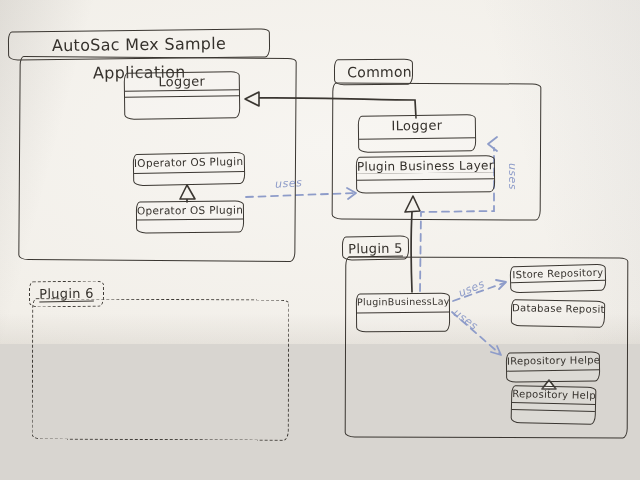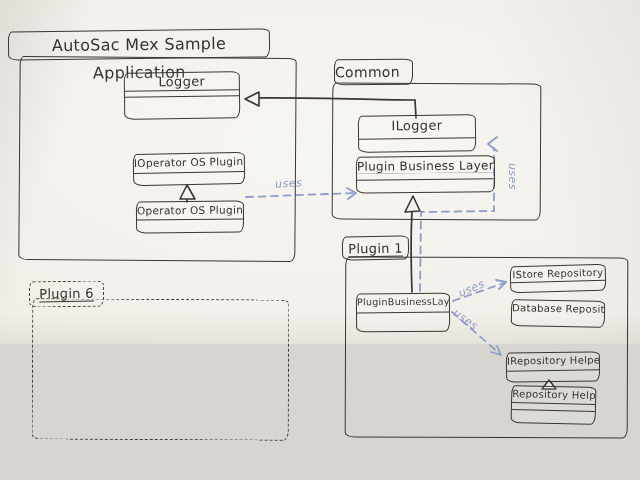--- a/index.html
+++ b/index.html
@@ -38,21 +38,21 @@
 
   
   #box-title{left:8px;top:30px;width:262px;height:29px;transform:rotate(-0.7deg);
     font-size:16px;font-weight:500;text-align:center;line-height:28px;}
   #left-container{left:19px;top:57px;width:277px;height:204px;transform:rotate(0.4deg);border-width:1.5px;}
   #cls-logger{left:124px;top:72px;width:116px;height:47px;transform:rotate(-0.8deg);font-size:13px;}
   #cls-logger .cls-title{padding-top:1px;}
   #cls-ioperator{left:133px;top:153px;width:112px;height:32px;transform:rotate(-1.1deg);font-size:10.5px;}
   #cls-operator{left:136px;top:201px;width:108px;height:32px;transform:rotate(-0.5deg);font-size:10.5px;}
   #pkg-common-label{left:334px;top:59px;width:79px;height:26px;transform:rotate(-0.5deg);
-    font-size:14px;text-align:left;line-height:25px;}
+    font-size:14px;text-align:right;line-height:25px;}
   #common-container{left:332px;top:83px;width:209px;height:137px;transform:rotate(0.3deg);border-width:1.5px;}
   #cls-ilogger{left:358px;top:115px;width:118px;height:37px;transform:rotate(-0.8deg);font-size:13px;}
   #cls-pbl-common{left:356px;top:156px;width:139px;height:37px;transform:rotate(-0.6deg);font-size:12px;}
   #pkg-plugin1-label{left:342px;top:236px;width:67px;height:24px;transform:rotate(-1deg);
     font-size:13px;text-align:center;line-height:23px;}
   #plugin1-container{left:345px;top:257px;width:283px;height:181px;transform:rotate(0.2deg);border-width:1.5px;}
   #cls-pbl-p1{left:356px;top:293px;width:94px;height:39px;transform:rotate(-0.5deg);font-size:9.5px;}
   #cls-istore{left:510px;top:265px;width:96px;height:27px;transform:rotate(-1.6deg);font-size:10px;}
   #cls-database{left:511px;top:300px;width:94px;height:27px;transform:rotate(1deg);font-size:10px;}
   #cls-irep{left:506px;top:352px;width:94px;height:30px;transform:rotate(-0.8deg);font-size:10px;}
@@ -157,21 +157,21 @@
     <div class="cls-title">ILogger</div>
     <div class="sep" style="margin-top:5px;"></div>
   </div>
 
   <div id="cls-pbl-common" class="cls hand">
     <div class="cls-title ul">Plugin Business Layer</div>
     <div class="sep" style="margin-top:6px;"></div>
   </div>
 
   <div id="pkg-plugin1-label" class="pkg hand">
-    <span class="ul">Plugin 1</span>
+    <span class="ul">Plugin 5</span>
   </div>
   <div id="plugin1-container" class="pkg"></div>
 
   <div id="cls-pbl-p1" class="cls hand">
     <div class="cls-title ul">PluginBusinessLayer</div>
     <div class="sep" style="margin-top:5px;"></div>
   </div>
 
   <div id="cls-istore" class="cls hand">
     <div class="cls-title">IStore Repository</div>

